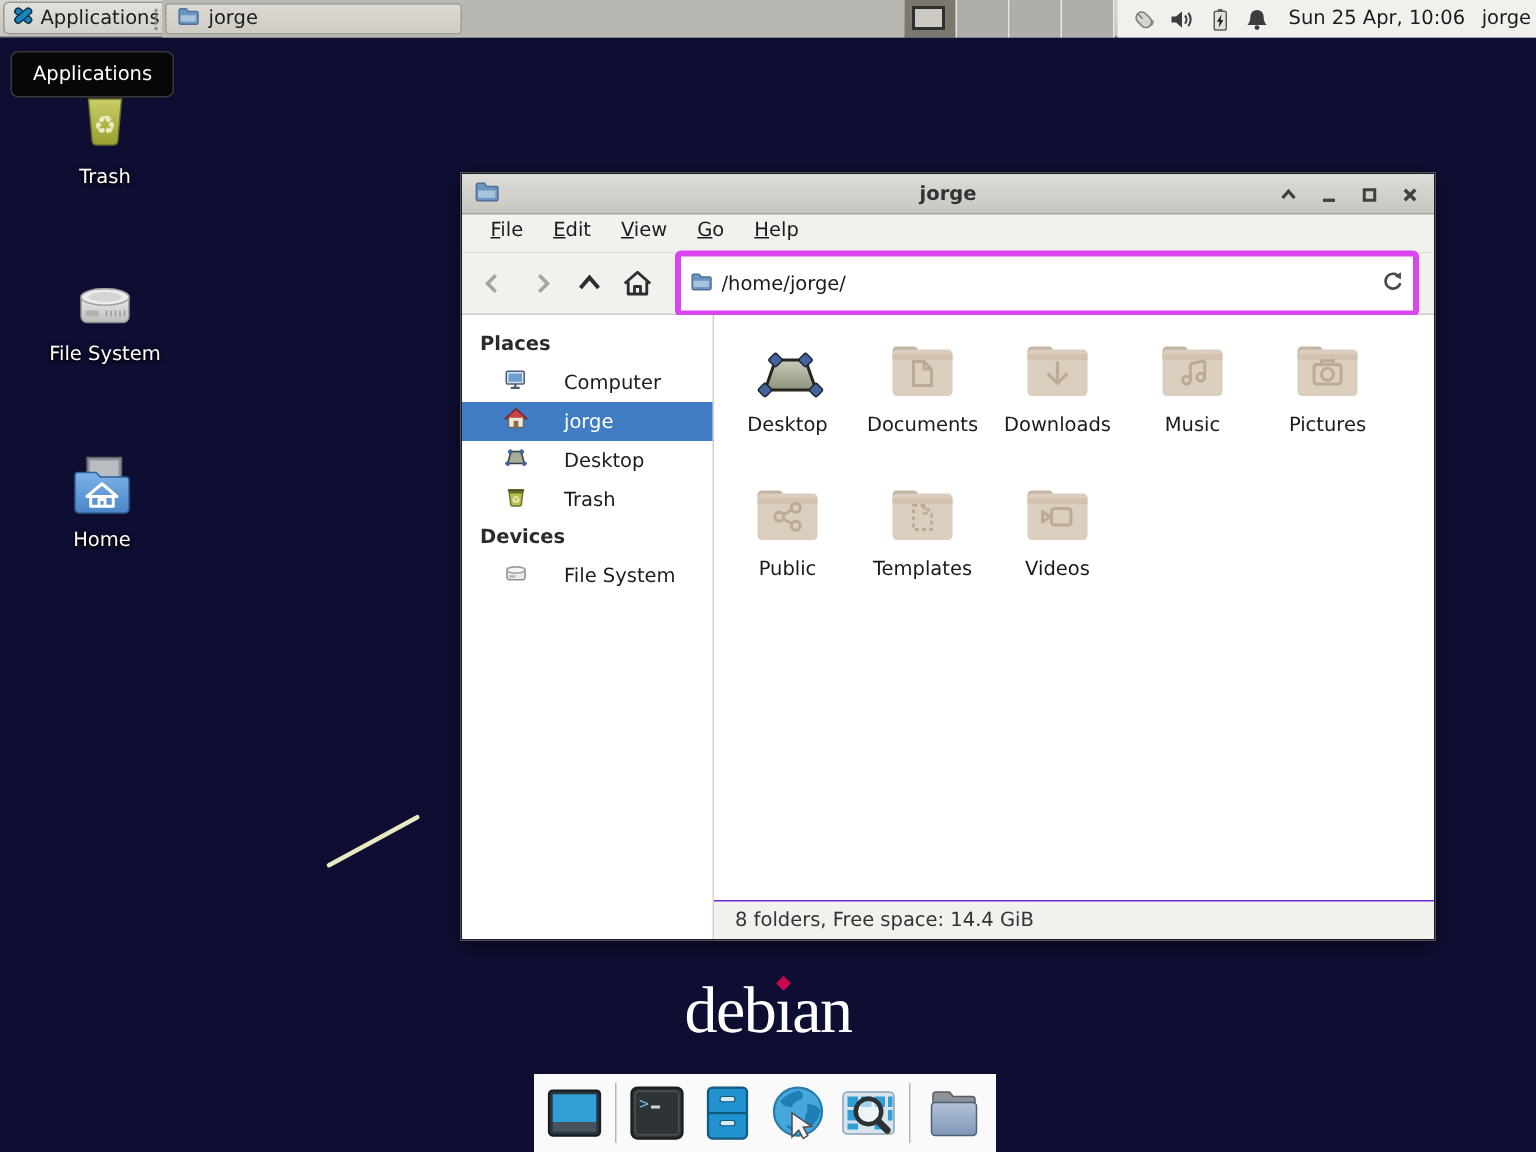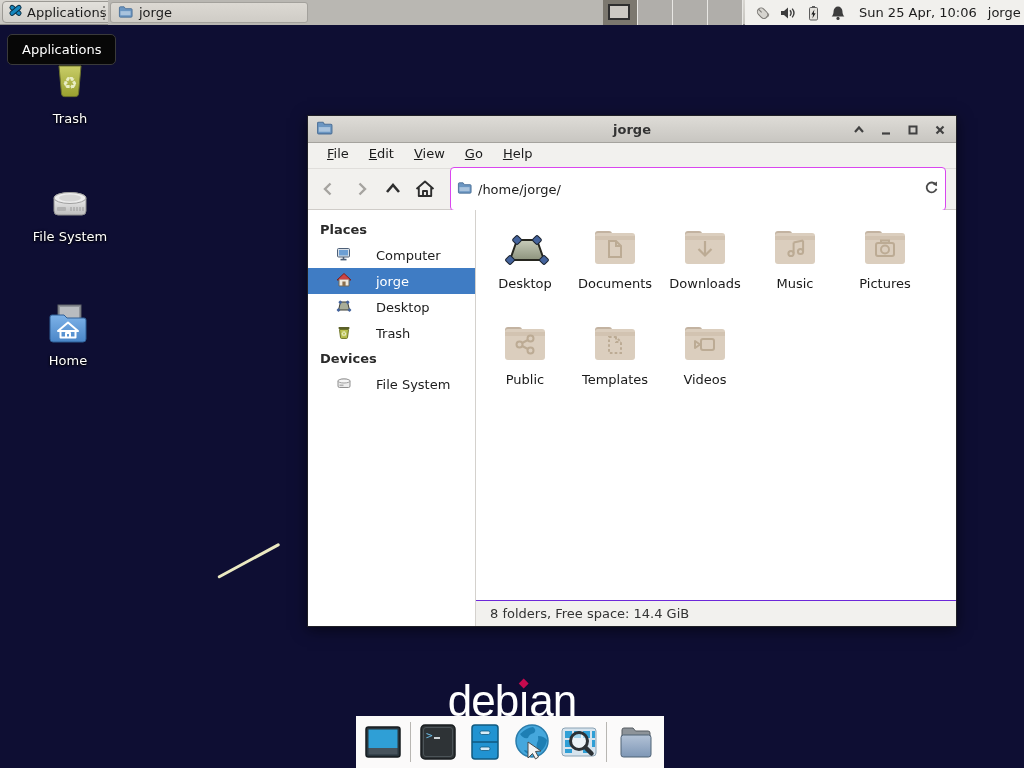--- a/index.html
+++ b/index.html
@@ -54,41 +54,41 @@
   .titlebar .wtitle { position:absolute; left:0; right:0; text-align:center; font-weight:bold; color:#333; }
   .winbtns { position:absolute; right:8px; top:0; height:27px; display:flex; align-items:center; gap:11px; }
   .winbtn { width:16px; height:16px; display:flex; align-items:center; justify-content:center; }
   .menubar { height:26px; background:#f2f1ee; display:flex; align-items:flex-start; padding-left:10px; gap:2px;
              border-bottom:1px solid #e0dedb; }
   .menu-item { display:inline-block; padding:3px 9px; }
   .menu-item::first-letter { text-decoration:underline; }
   .toolbar { height:41px; background:#f2f1ee; border-bottom:1px solid #cfccc8;
              display:flex; align-items:center; padding:0 10px 0 6px; gap:2px; }
   .navbtn { width:30px; height:30px; display:flex; align-items:center; justify-content:center; border-radius:3px; }
-  .pathwrap { flex:1; height:44px; margin-left:8px; background:#fff; border:1px solid #d946ef;
+  .pathwrap { flex:1; height:44px; margin-left:8px; background:#fff; border:4px solid #d946ef;
               border-radius:4px; display:flex; align-items:center; padding:0 6px; gap:6px; }
   .pathwrap input { flex:1; border:none; outline:none; font-family:"DejaVu Sans",sans-serif;
                     font-size:13px; color:#1a1a1a; background:transparent; }
   .wbody { flex:1; display:flex; min-height:0; }
   .sidebar { width:168px; background:#fff; border-right:1px solid #d4d1cd; padding-top:7px; }
   .side-header { font-weight:bold; color:#2b2b2b; padding:5px 0 5px 12px; }
   .side-item { height:26px; display:flex; align-items:center; gap:24px; padding-left:28px; color:#1c1c1c; }
   .side-item.selected { background:#3f7cc4; color:#fff; }
   .rightcol { flex:1; display:flex; flex-direction:column; min-width:0; }
   .files { flex:1; background:#fff; padding:10px 0 0 4px; display:flex; flex-wrap:wrap;
            align-content:flex-start; overflow:hidden; }
   .fitem { width:90px; height:96px; text-align:center; }
   .fitem .fic { height:42px; margin-top:6px; display:flex; justify-content:center; }
   .fitem .flabel { margin-top:8px; font-size:13px; color:#1a1a1a; }
   .statusbar { height:26px; background:#f2f1ee; border-top:1px solid #6d28d9;
                display:flex; align-items:center; padding-left:14px; color:#333; }
 
   
-  .debian { position:absolute; left:512px; top:676px; transform:translateX(-50%);
-            font-family:Liberation Sans, sans-serif; font-size:44px; color:#fff;
+  .debian { position:absolute; left:512px; top:648px; transform:translateX(-50%);
+            font-family:Liberation Serif, serif; font-size:44px; color:#fff;
             letter-spacing:-1px; z-index:3; white-space:nowrap; }
   .debian .iwrap { position:relative; display:inline-block; }
   .debian .idot { position:absolute; left:50%; top:4px; width:7px; height:7px; background:#c60a4e;
                   transform:translateX(-50%) rotate(45deg); }
 
   
   .dock { position:absolute; left:356px; top:716px; width:308px; height:52px; background:#fbfafa;
           display:flex; align-items:center; gap:7px; padding:0 7px; z-index:20; }
   .dock .sep { width:1px; height:40px; background:#b8b6b2; }
   .dockicon { width:40px; height:40px; display:flex; align-items:center; justify-content:center; }

